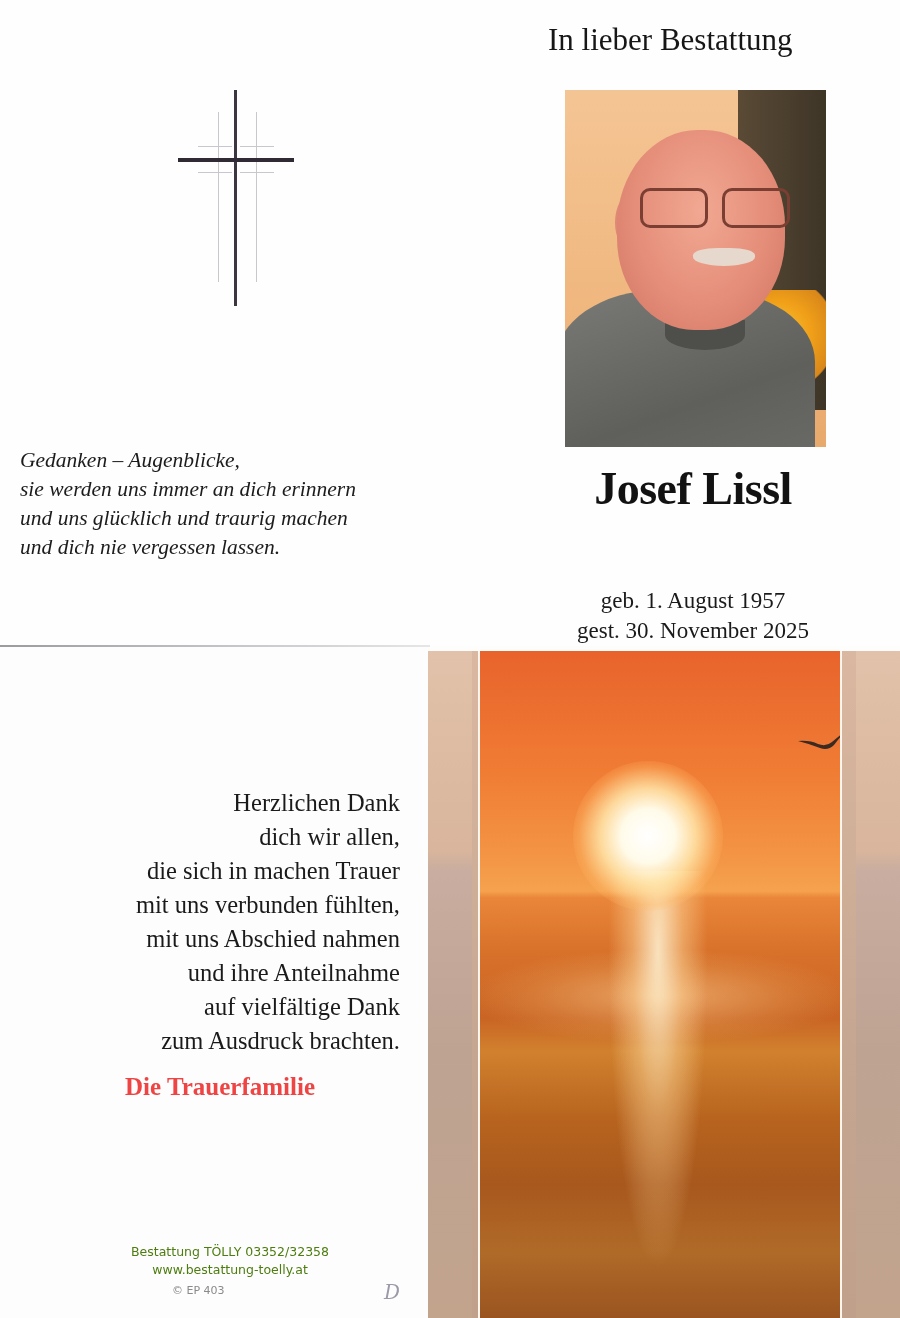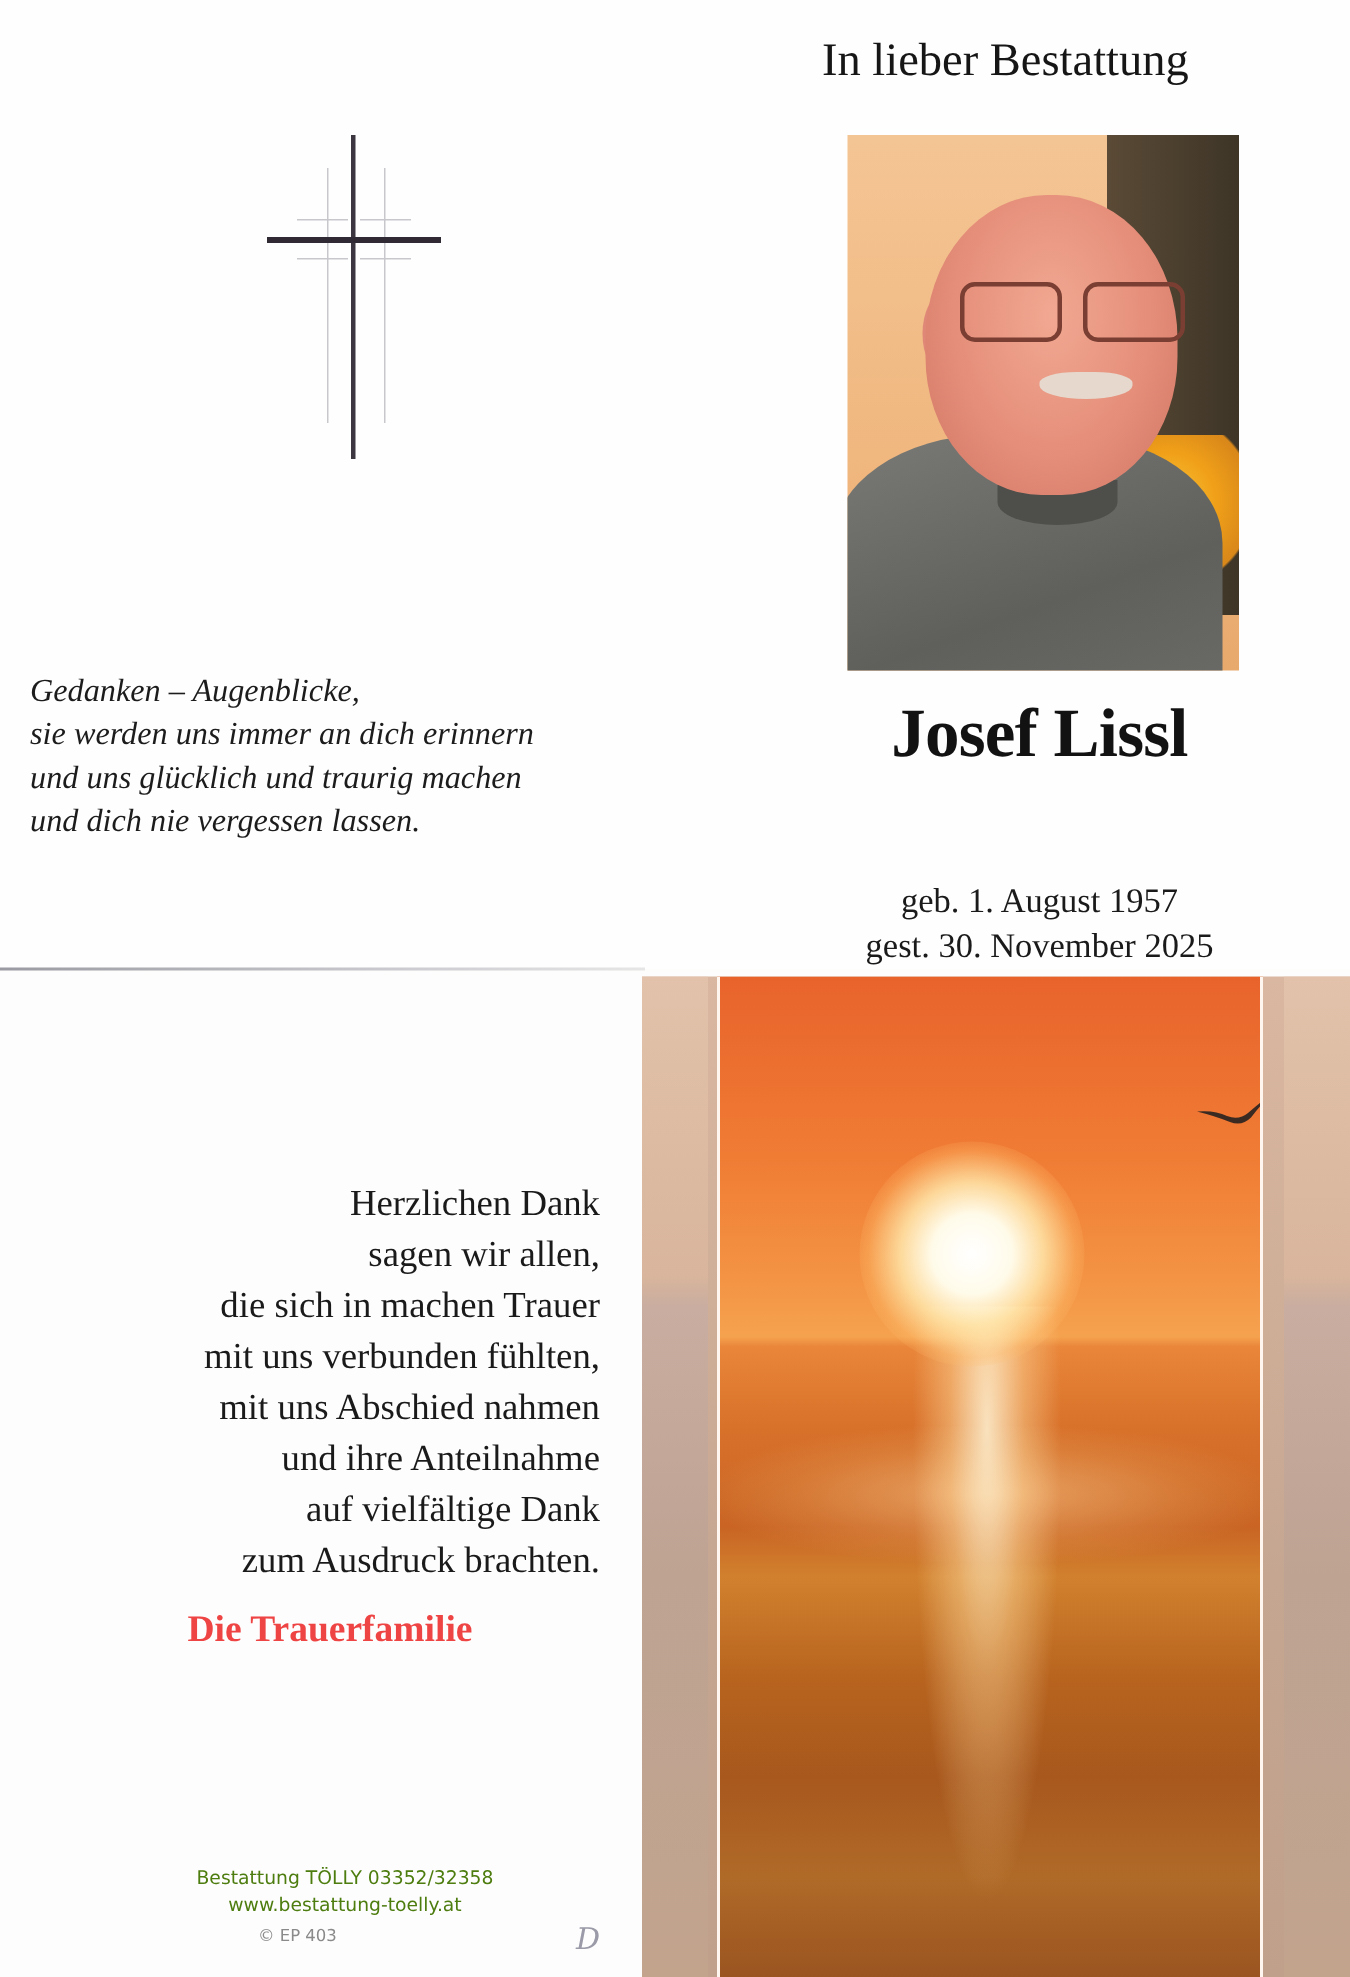--- a/index.html
+++ b/index.html
@@ -160,21 +160,21 @@
     <div>gest. 30. November 2025</div>
   </div>
 </div>
 
 <div class="fold-line"></div>
 
 <div class="panel panel-bottom"></div>
 
 <div class="thanks">
   <div>Herzlichen Dank</div>
-  <div>sagen wir allen,</div>
+  <div>dich wir allen,</div>
   <div>die sich in machen Trauer</div>
   <div>mit uns verbunden fühlten,</div>
   <div>mit uns Abschied nahmen</div>
   <div>und ihre Anteilnahme</div>
   <div>auf vielfältige Dank</div>
   <div>zum Ausdruck brachten.</div>
 </div>
 
 <div class="signature">Die Trauerfamilie</div>
 

